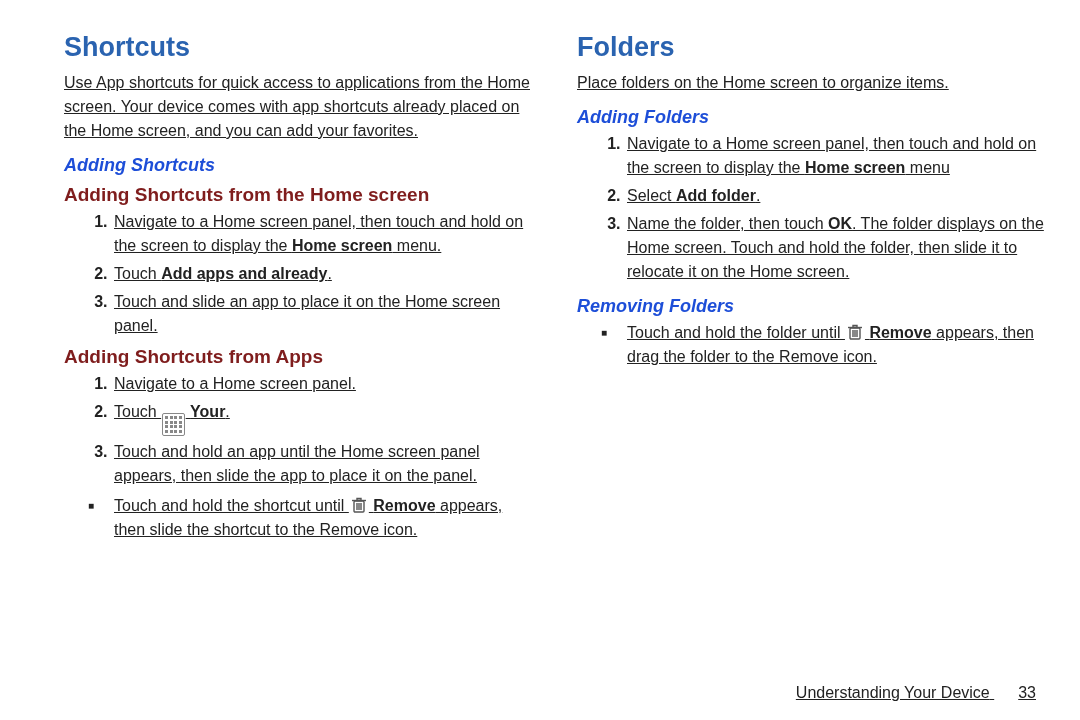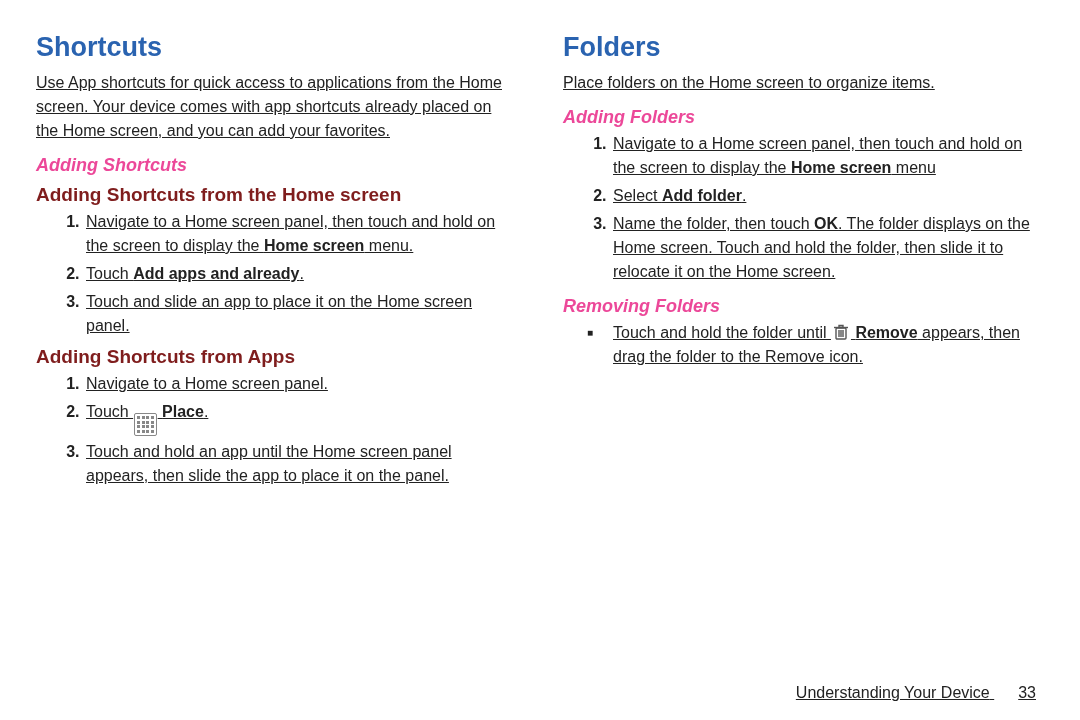--- a/index.html
+++ b/index.html
@@ -16,38 +16,39 @@
     display: flex;
     padding: 30px 36px 10px 36px;
     box-sizing: border-box;
     height: 100%;
     flex-direction: column;
   }
   .cols {
     display: flex;
     flex: 1;
     gap: 46px;
+    margin-left: 28px;
   }
   .col {
     flex: 1;
     min-width: 0;
   }
   h1 {
     font-family: Arial, Helvetica, sans-serif;
     font-weight: 900;
     color: #2a63b0;
     font-size: 27px;
     margin: 2px 0 8px 0;
     letter-spacing: 0px;
   }
   h2 {
     font-family: Arial, Helvetica, sans-serif;
     font-style: italic;
     font-weight: 800;
-    color: #ec4899;
+    color: #1d4ed8;
     font-size: 18px;
     margin: 12px 0 4px 0;
   }
   h3 {
     font-family: Arial, Helvetica, sans-serif;
     font-weight: 800;
     color: #7f1d1d;
     font-size: 19px;
     margin: 8px 0 4px 0;
   }
@@ -154,25 +155,38 @@
               <i></i>
               <i></i>
               <i></i>
               <i></i>
               <i></i>
               <i></i>
               <i></i>
               <i></i>
               <i></i>
             </span>
-        <strong>Place</strong><span>.</span>
+        <strong>Your</strong><span>.</span>
       </li>
       <li>Touch and hold an app until the Home screen panel appears, then slide the app to place it on the panel.</li>
     </ol>
 
+    <ul class="blk">
+      <li>
+        <span>Touch and hold the shortcut until </span><span class="icon-trash"><svg width="16" height="18" viewBox="0 0 16 18">
+                <g fill="none" stroke="#555" stroke-width="1.4">
+                  <rect x="3" y="5" width="10" height="11" rx="1"></rect>
+                  <path d="M1 4.5 h14"></path>
+                  <path d="M6 2.5 h4 v2 h-4 z"></path>
+                  <path d="M6 7 v7 M8 7 v7 M10 7 v7"></path>
+                </g>
+              </svg></span>
+        <strong>Remove</strong><span> appears, then slide the shortcut to the Remove icon.</span>
+      </li>
+    </ul>
   </div>
 
   <div class="col">
     <h1>Folders</h1>
     <p>Place folders on the Home screen to organize items.</p>
 
     <h2>Adding Folders</h2>
     <ol>
       <li>
         <span>Navigate to a Home screen panel, then touch and hold on the screen to display the </span><strong>Home screen</strong><span> menu</span>

